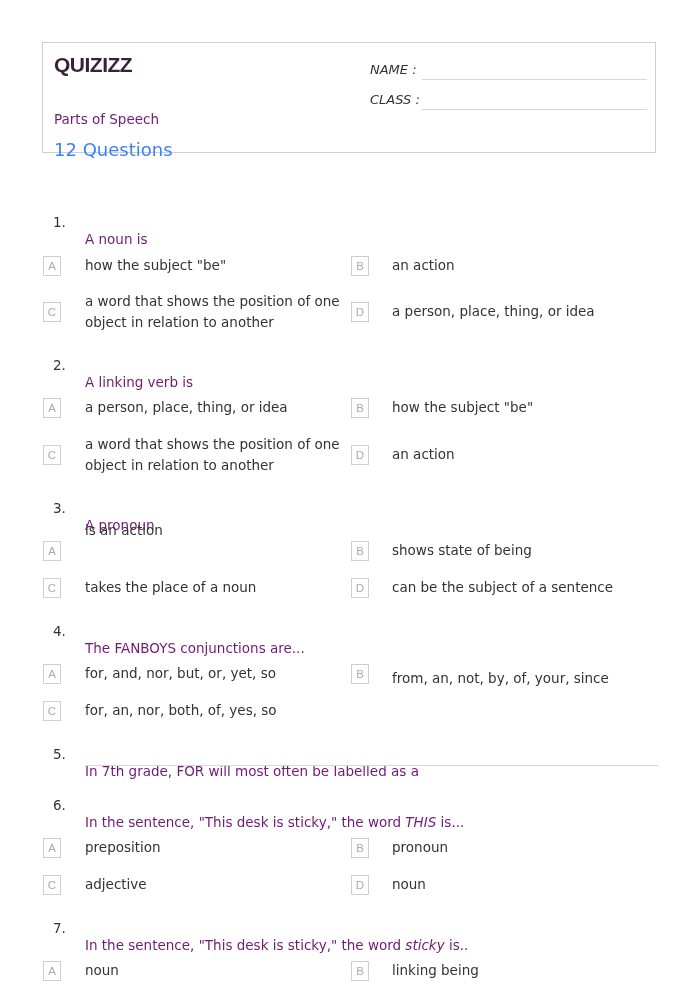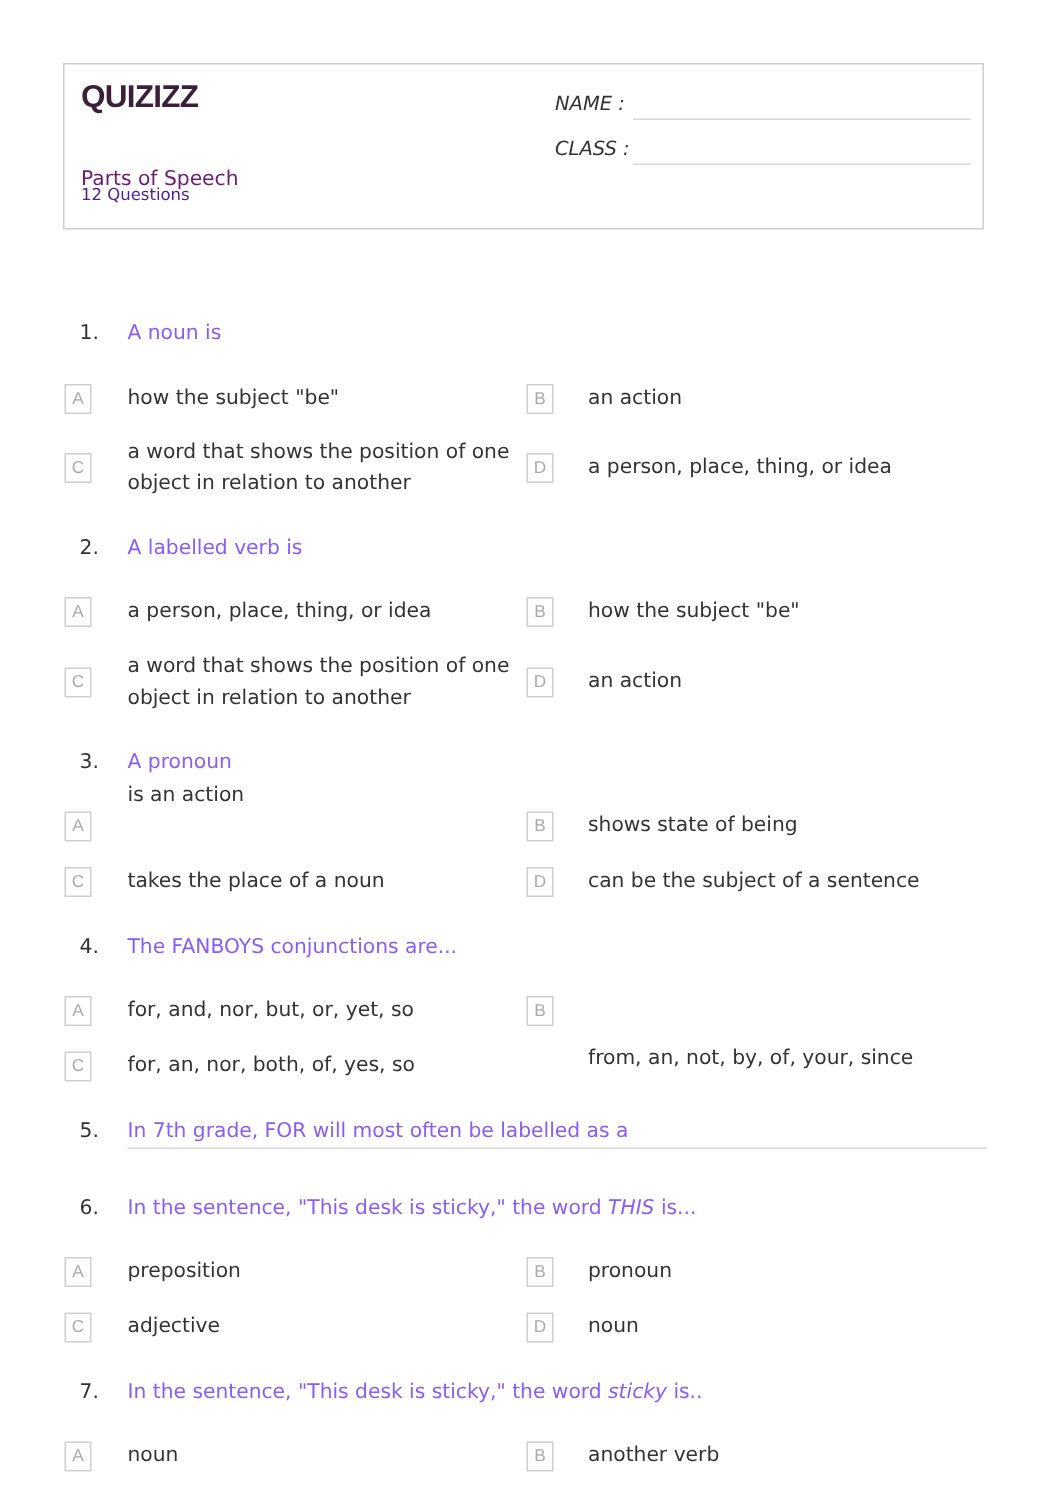--- a/index.html
+++ b/index.html
@@ -3,27 +3,27 @@
 <meta charset="utf-8">
 <style>
   html, body { margin: 0; padding: 0; background: #ffffff; }
   body { width: 700px; height: 990px; position: relative; overflow: hidden;
          font-family: "DejaVu Sans", "Liberation Sans", sans-serif; color: #333; }
   .header { position: absolute; left: 42px; top: 42px; width: 614px; height: 111px;
             border: 1px solid #cfcfcf; box-sizing: border-box; }
   .logo { position: absolute; left: 11px; top: 10px; font-size: 21px; font-weight: bold;
           color: #3b1f3a; letter-spacing: -0.5px; font-family: "Liberation Sans", sans-serif; }
   .title { position: absolute; left: 11px; top: 68px; font-size: 13.5px; color: #701a75; }
-  .count { position: absolute; left: 11px; top: 80px; font-size: 11px; color: #4c1d95; }
+  .count { position: absolute; left: 11px; top: 96px; font-size: 18px; color: #3b82f6; }
   .fields { position: absolute; left: 327px; top: 16px; width: 277px; font-style: italic; }
   .field { position: relative; height: 30px; }
   .field-label { position: absolute; left: 0; top: 3px; font-size: 13px; color: #333; }
   .field-line { position: absolute; left: 52px; right: 0; top: 20px; border-bottom: 1px solid #d8d8d8; }
   .qnum { position: absolute; left: 53px; font-size: 13.5px; color: #333; }
-  .qtext { position: absolute; left: 85px; font-size: 13.5px; color: #8b5cf6; }
+  .qtext { position: absolute; left: 85px; font-size: 13.5px; color: #701a75; margin-top: 17px; }
   .qtext i { font-style: italic; }
   .letter { position: absolute; width: 18px; height: 20px; border: 1px solid #cfcfcf;
             box-sizing: border-box; font-size: 11.5px; color: #aaa; text-align: center;
             line-height: 18px; font-family: "Liberation Sans", sans-serif; }
   .otext { position: absolute; font-size: 13.5px; color: #333; line-height: 21px; white-space: nowrap; }
   .answer-line { position: absolute; left: 85px; width: 573px; border-bottom: 1px solid #d8d8d8; }
 </style>
 </head>
 <body>
 
@@ -60,21 +60,21 @@
     <span class="otext" style="left:85px;top:312px">object in relation to another</span>
   </div>
   <div>
     <span class="letter" style="left:351px;top:302px">D</span>
     <span class="otext" style="left:392px;top:301px">a person, place, thing, or idea</span>
   </div>
 </div>
 
 <div>
   <span class="qnum" style="top:357px">2.</span>
-  <span class="qtext" style="top:357px">A labelled verb is</span>
+  <span class="qtext" style="top:357px">A linking verb is</span>
   <div>
     <span class="letter" style="left:43px;top:398px">A</span>
     <span class="otext" style="left:85px;top:397px">a person, place, thing, or idea</span>
   </div>
   <div>
     <span class="letter" style="left:351px;top:398px">B</span>
     <span class="otext" style="left:392px;top:397px">how the subject "be"</span>
   </div>
   <div>
     <span class="letter" style="left:43px;top:445px">C</span>
@@ -110,21 +110,21 @@
 
 <div>
   <span class="qnum" style="top:623px">4.</span>
   <span class="qtext" style="top:623px">The FANBOYS conjunctions are...</span>
   <div>
     <span class="letter" style="left:43px;top:664px">A</span>
     <span class="otext" style="left:85px;top:663px">for, and, nor, but, or, yet, so</span>
   </div>
   <div>
     <span class="letter" style="left:351px;top:664px">B</span>
-    <span class="otext" style="left:392px;top:695px">from, an, not, by, of, your, since</span>
+    <span class="otext" style="left:392px;top:668px">from, an, not, by, of, your, since</span>
   </div>
   <div>
     <span class="letter" style="left:43px;top:701px">C</span>
     <span class="otext" style="left:85px;top:700px">for, an, nor, both, of, yes, so</span>
   </div>
 </div>
 
 <div>
   <span class="qnum" style="top:746px">5.</span>
   <span class="qtext" style="top:746px">In 7th grade, FOR will most often be labelled as a</span>
@@ -154,15 +154,15 @@
 
 <div>
   <span class="qnum" style="top:920px">7.</span>
   <span class="qtext" style="top:920px"><span>In the sentence, "This desk is sticky," the word </span><i>sticky</i><span> is..</span></span>
   <div>
     <span class="letter" style="left:43px;top:961px">A</span>
     <span class="otext" style="left:85px;top:960px">noun</span>
   </div>
   <div>
     <span class="letter" style="left:351px;top:961px">B</span>
-    <span class="otext" style="left:392px;top:960px">another verb</span>
+    <span class="otext" style="left:392px;top:960px">linking being</span>
   </div>
 </div>
 
 </body></html>

